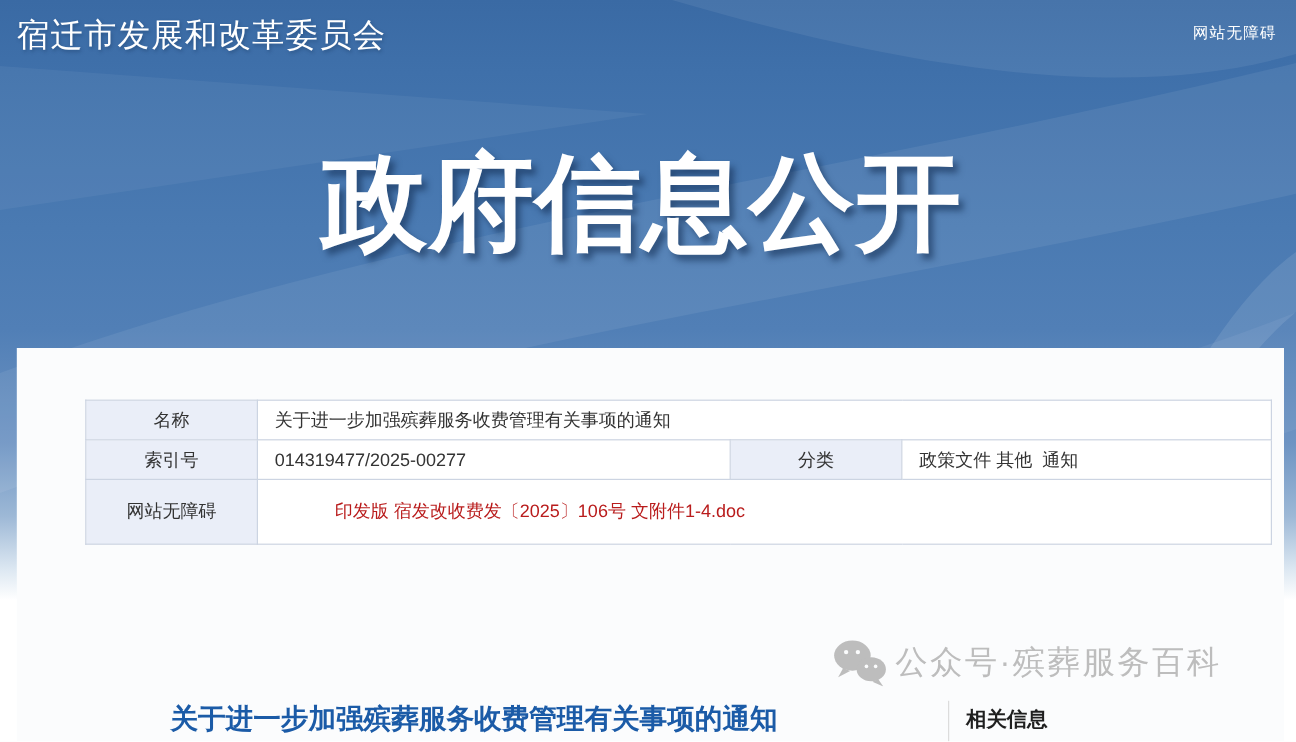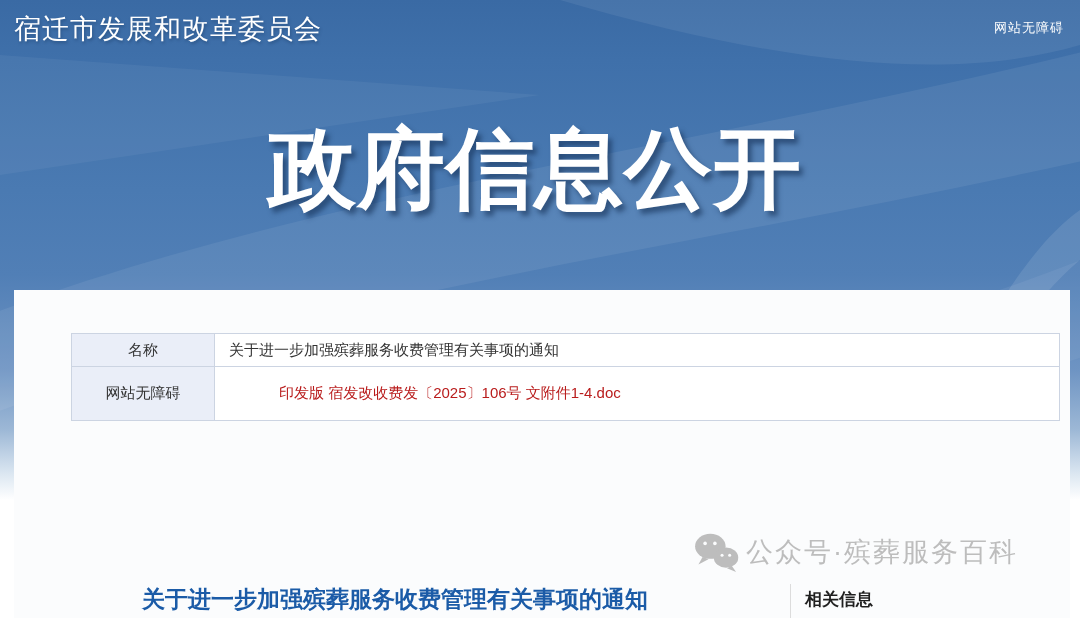--- a/index.html
+++ b/index.html
@@ -108,20 +108,26 @@
           <col style="width:394px">
           <col style="width:143px">
           <col style="width:308px">
       </colgroup>
       <tbody>
         <tr>
           <th>名称</th>
           <td colspan="3">关于进一步加强殡葬服务收费管理有关事项的通知</td>
         </tr>
         <tr>
+          <th>索引号</th>
+          <td>014319477/2025-00277</td>
+          <th>分类</th>
+          <td>政策文件 其他  通知</td>
+        </tr>
+        <tr>
           <th>网站无障碍</th>
           <td colspan="3">
             <a>印发版 宿发改收费发〔2025〕106号 文附件1-4.doc</a>
           </td>
         </tr>
       </tbody>
     </table>
 
   </div>
 

